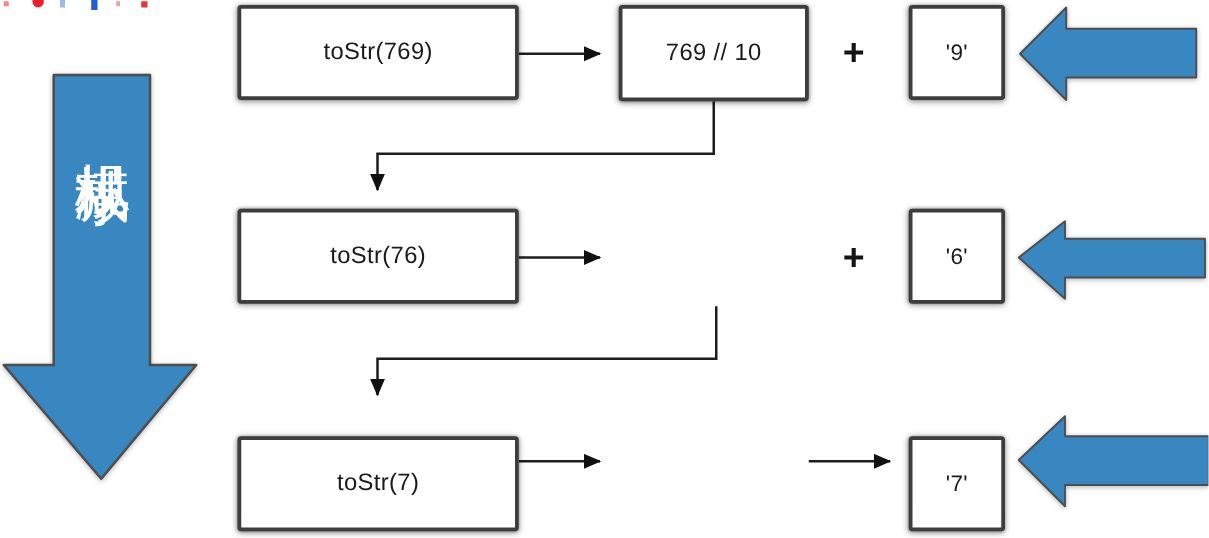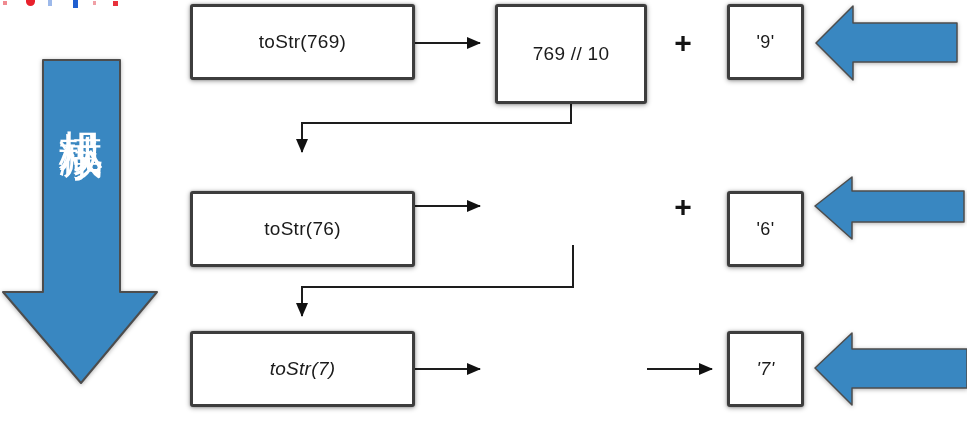--- a/index.html
+++ b/index.html
@@ -8,23 +8,23 @@
     font-family:"Liberation Sans","DejaVu Sans",sans-serif;color:#1a1a1a;
   }
   .box{
     position:absolute;background:#fff;border:3px solid #3d3d3d;border-radius:3px;
     display:flex;align-items:center;justify-content:center;
     font-size:19px;letter-spacing:.3px;
     box-shadow:0 1px 5px rgba(0,0,0,.40), 0 0 2px rgba(0,0,0,.25);
     box-sizing:border-box;
   }
   .call-box{left:190px;width:225px;height:76px;}
-  .op-box{left:495px;width:152px;height:100px;}
+  .op-box{left:495px;width:152px;height:77px;}
   .digit-box{left:727px;width:77px;height:76px;font-size:18px;}
-  .row1{top:4px;} .row2{top:167px;margin-top:24px;} .row3{top:331px;font-style:italic;}
+  .row1{top:4px;} .row2{top:167px;} .row3{top:349px;}
   .plus{
     position:absolute;left:667px;width:32px;height:34px;
     display:flex;align-items:center;justify-content:center;
     font-size:30px;font-weight:600;color:#141414;
   }
   .plus.p1{top:26px;} .plus.p2{top:190px;}
   svg#wires{position:absolute;left:0;top:0;}
   .connector{stroke:#1d1d1d;stroke-width:2;fill:none;}
   .conn-marker{fill:#111;}
   .big-arrow{filter:drop-shadow(0 1px 2px rgba(0,0,0,.30));}

